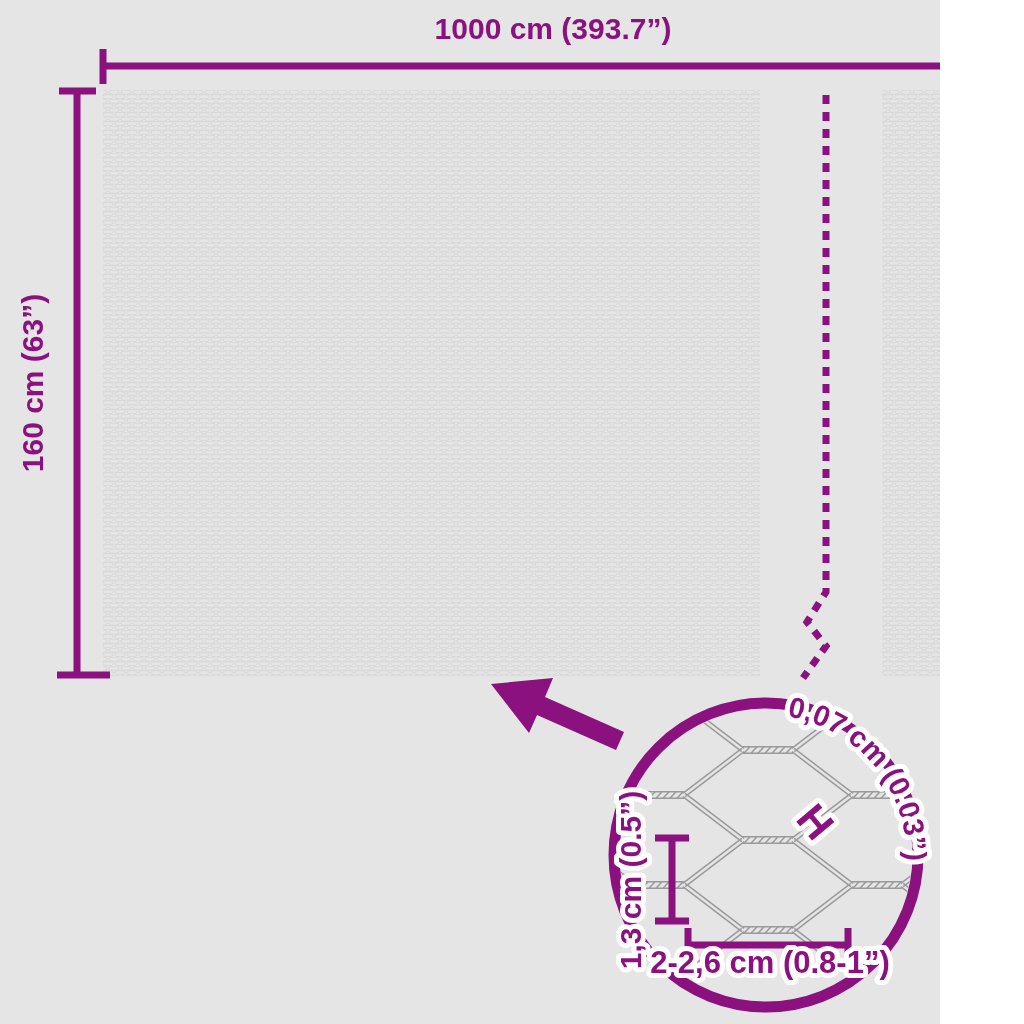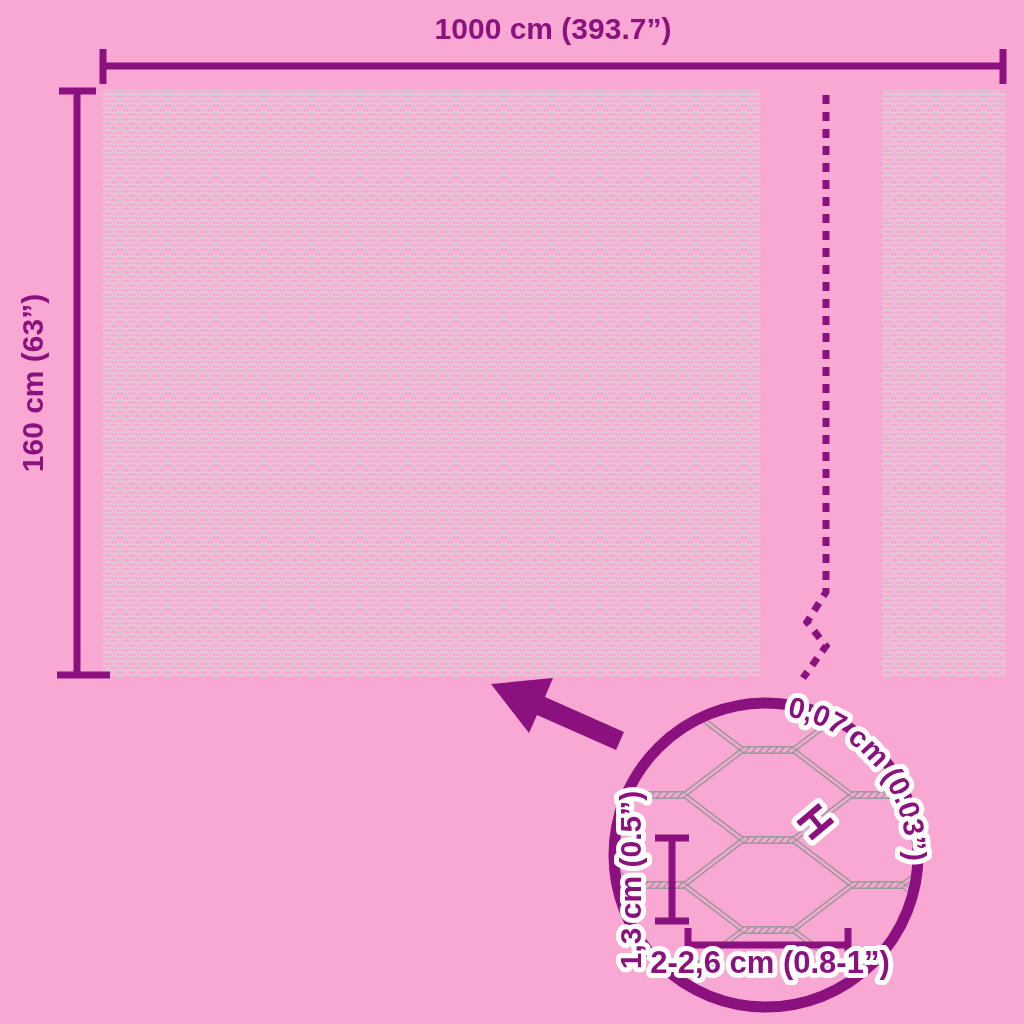--- a/index.html
+++ b/index.html
@@ -1,16 +1,16 @@
 <!DOCTYPE html>
 <html><head>
 <meta charset="utf-8">
 <style>
   html,body{margin:0;padding:0;background:#ffffff;}
-  .canvas{position:relative;width:1024px;height:1024px;background:#f9a8d4;overflow:hidden;}
+  .canvas{position:relative;width:940px;height:1024px;background:#e5e5e5;overflow:hidden;}
   svg{display:block;}
   .lbl{
     font-family:"Liberation Sans", sans-serif;
     font-weight:bold;
     fill:#8B117E;
   }
   .halo{
     stroke:#ffffff;
     stroke-width:10px;
     paint-order:stroke;

